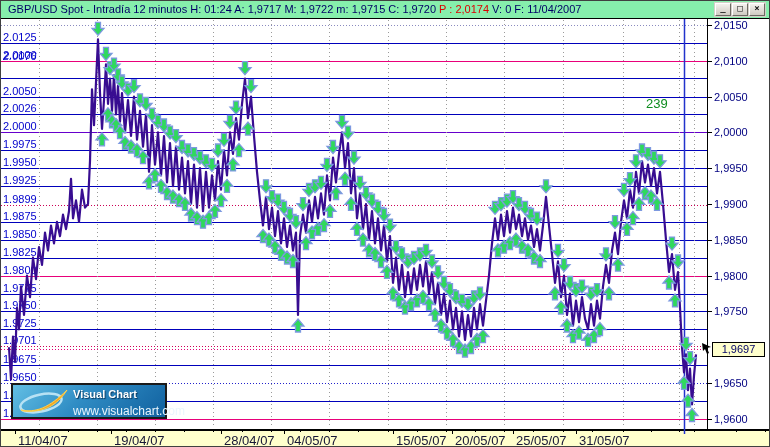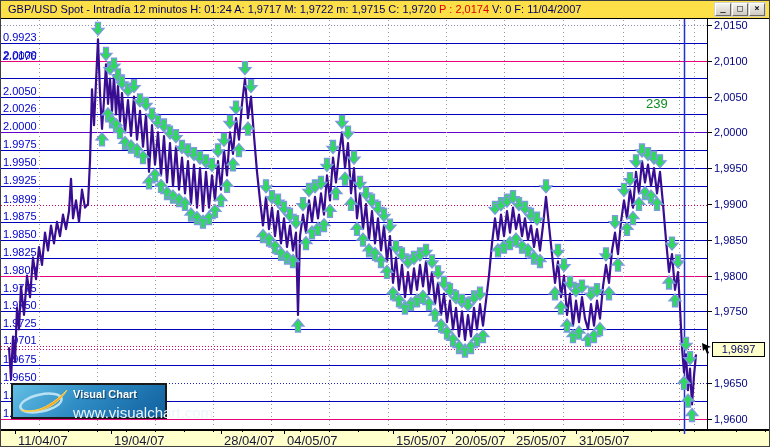--- a/index.html
+++ b/index.html
@@ -1,19 +1,19 @@
 <!DOCTYPE html>
 <html><head>
 <meta charset="utf-8">
 <style>
   html,body{margin:0;padding:0;background:#c0c0c0;}
   #window{position:relative;width:770px;height:447px;background:#ffffff;overflow:hidden;
           font-family:"Liberation Sans",sans-serif;border:1px solid #404040;box-sizing:border-box;}
   
-  #titlebar{position:absolute;left:0;top:0;width:770px;height:17px;background:#fde047;
+  #titlebar{position:absolute;left:0;top:0;width:770px;height:17px;background:#86efac;
             border-bottom:1px solid #000;z-index:6;white-space:nowrap;}
   #title-text{position:absolute;left:7px;top:2px;font-size:11px;letter-spacing:0;}
   .seg-navy{color:#000066;}
   .seg-red{color:#dd0000;}
   #winbtns{position:absolute;right:3px;top:1px;height:13px;background:#d4d0c8;z-index:7;
            display:flex;gap:1px;padding:1px 1px;}
   .winbtn{width:14px;height:11px;background:linear-gradient(#f4f2ee,#cfcbc2);
           border:1px solid;border-color:#fff #6d6a63 #6d6a63 #fff;
           font-size:9px;line-height:9px;text-align:center;color:#111;font-weight:bold;
           font-family:"DejaVu Sans Mono",monospace;cursor:default;}
@@ -32,21 +32,21 @@
   #bar-count{position:absolute;left:645px;top:95px;font-size:13px;color:#0d8c1e;z-index:3;}
   #price-marker{position:absolute;left:711px;top:340px;width:51px;height:13px;background:#ffffcc;
                 border:1px solid #000;font-size:11px;color:#000066;text-align:center;
                 line-height:13px;z-index:4;}
   #marker-cursor{position:absolute;left:701px;top:340px;z-index:5;}
   
   #logo{position:absolute;left:10px;top:382px;width:152px;height:32px;z-index:4;
         border:2px solid #1a1a1a;background:linear-gradient(135deg,#63bfe4 0%,#2f8cc4 45%,#11619f 100%);}
   #logo-title{position:absolute;left:60px;top:3px;font-size:11px;font-weight:bold;color:#fff;
               text-shadow:1px 1px 1px #0a3a60;}
-  #logo-url{position:absolute;left:60px;top:19px;font-size:15px;color:#eaf6fd;}
+  #logo-url{position:absolute;left:60px;top:19px;font-size:12px;color:#eaf6fd;}
   #logo-swoosh{position:absolute;left:2px;top:1px;}
 </style>
 </head>
 <body>
 
 <div id="window">
 
   <div id="titlebar">
     <div id="title-text">
       <span class="seg-navy">GBP/USD Spot - Intradía 12 minutos  H: 01:24  A: 1,9717  M: 1,9722  m: 1,9715  C: 1,9720  </span><span class="seg-red">P : 2,0174</span><span class="seg-navy">  V: 0  F: 11/04/2007</span>
@@ -56,21 +56,21 @@
     <div class="winbtn">_</div>
     <div class="winbtn">□</div>
     <div class="winbtn">×</div>
   </div>
 
   <div id="chart-area"></div>
   <div id="right-axis"></div>
   <div id="time-axis"></div>
 
   <div id="labels-layer">
-      <div class="yl" style="top: 29.5px;">0.9923</div>
+      <div class="yl" style="top: 29.5px;">2.0125</div>
       <div class="yl" style="top: 47.5px; text-align: center;">2.0100</div>
       <div class="yl" style="top: 49px; font-style: italic;">2.0076</div>
       <div class="yl" style="top: 83.5px;">2.0050</div>
       <div class="yl" style="top: 100.5px;">2.0026</div>
       <div class="yl" style="top: 118.5px;">2.0000</div>
       <div class="yl" style="top: 136.5px;">1.9975</div>
       <div class="yl" style="top: 154.5px;">1.9950</div>
       <div class="yl" style="top: 172.5px;">1.9925</div>
       <div class="yl" style="top: 191.5px;">1.9899</div>
       <div class="yl" style="top: 208.5px;">1.9875</div>

